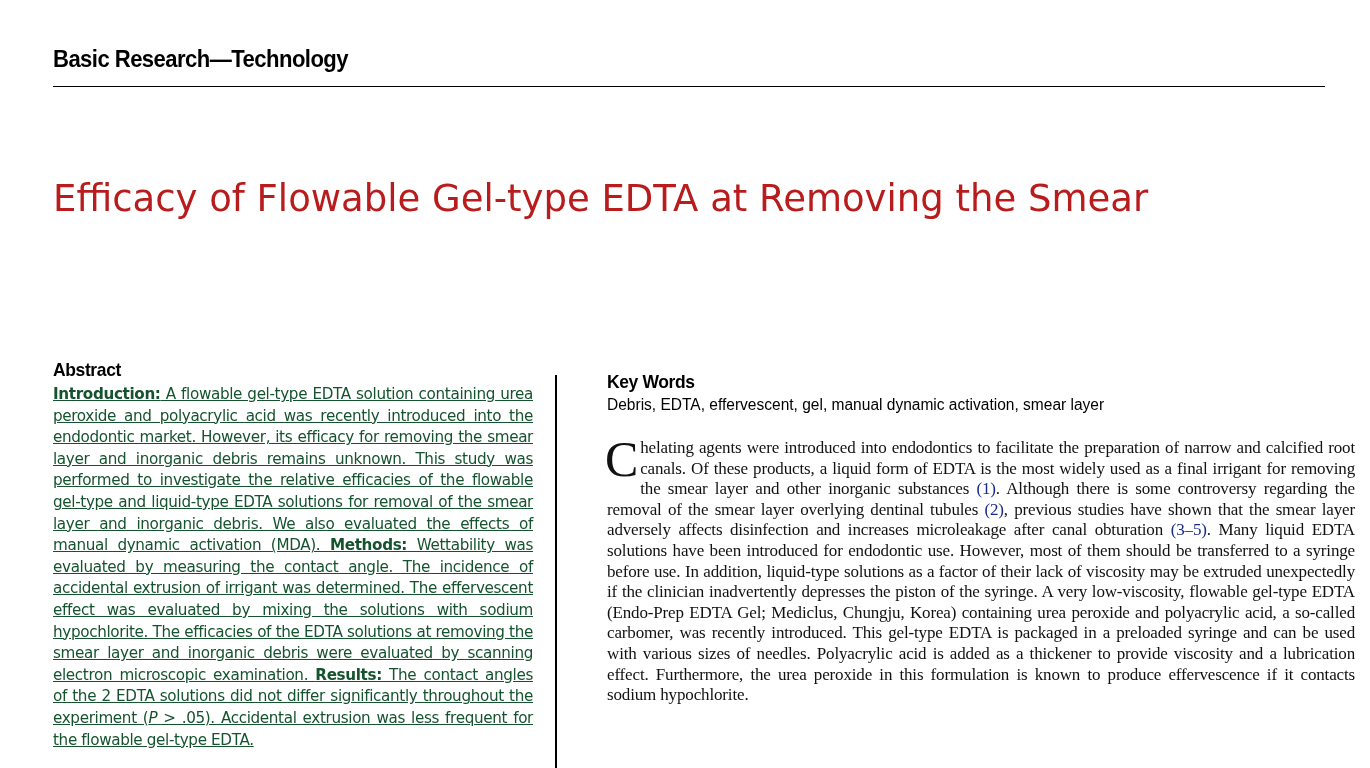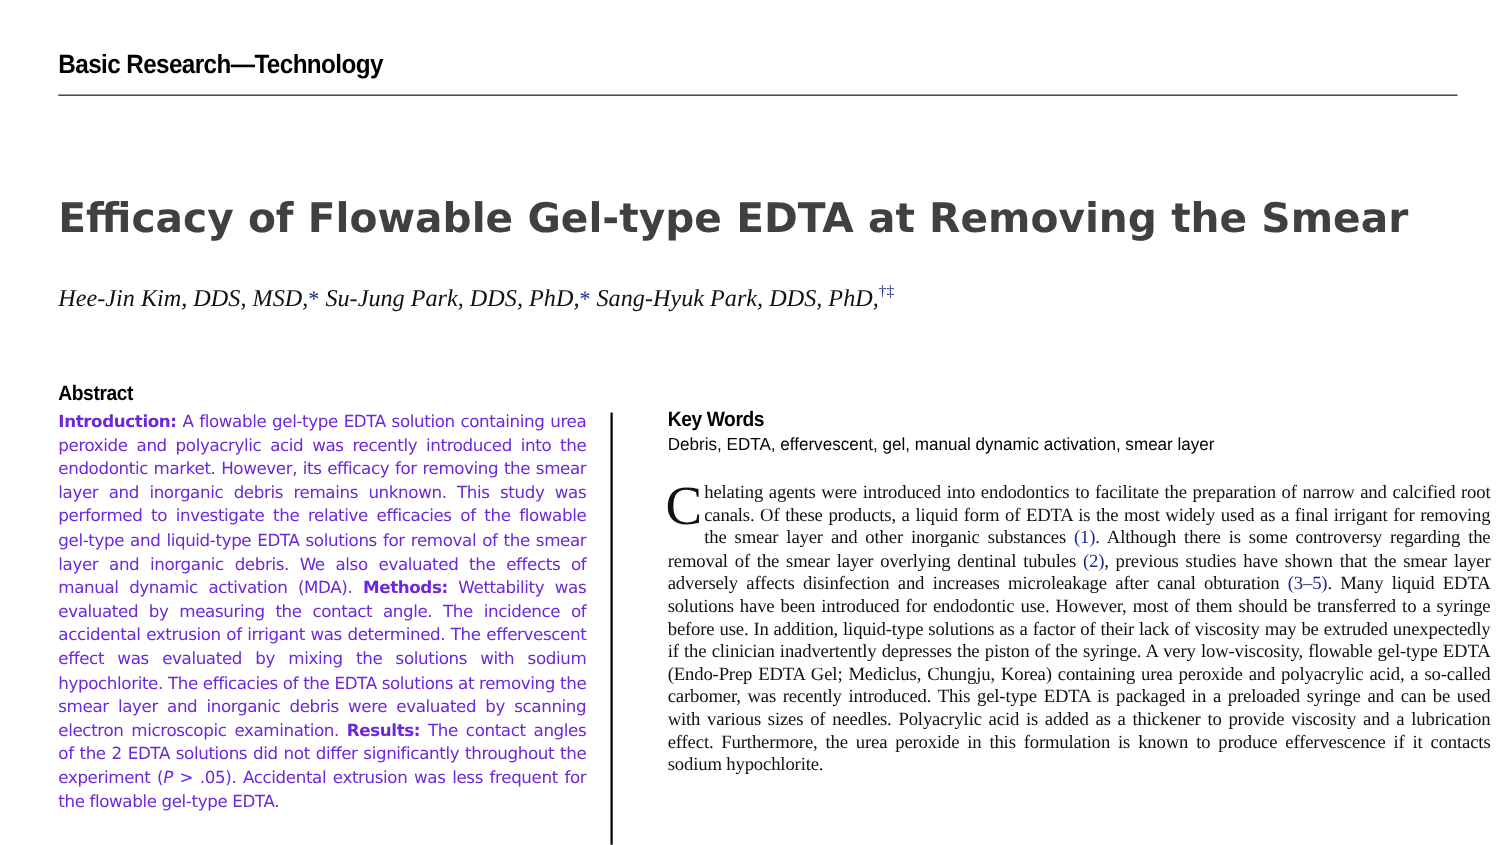--- a/index.html
+++ b/index.html
@@ -14,49 +14,49 @@
   }
   .section-header span {
     font-family: "Liberation Sans", sans-serif;
     font-weight: 900; font-size: 24px; letter-spacing: -0.6px;
     transform: scaleX(0.92); transform-origin: left; display: inline-block;
     line-height: 30px;
   }
   .title {
     position: absolute; left: 53px; top: 144px; width: 1290px;
     font-family: "DejaVu Sans", sans-serif; font-size: 37px;
-    line-height: 45px; letter-spacing: 0px; font-weight: bold;
-    color: #404040;
+    line-height: 45px; letter-spacing: 0px; font-weight: normal;
+    color: #b91c1c;
     margin-top: 32px;
   }
   .title div { white-space: nowrap; }
   .authors {
     position: absolute; left: 53px; top: 256px; width: 1290px;
     font-family: "Liberation Serif", serif; font-style: italic;
     font-size: 22px; line-height: 29px; color: #111;
   }
   .authors div { white-space: nowrap; }
   .authors sup, .authors .mark {
     color: #1a2a8a; font-style: normal;
   }
   .authors sup { font-size: 14px; vertical-align: 9px; line-height: 0; }
   .authors .mark { font-size: 20px; }
 
   .abstract {
-    position: absolute; left: 53px; top: 347px; width: 480px;
+    position: absolute; left: 53px; top: 358px; width: 480px;
   }
   .heading-bold {
     font-family: "Liberation Sans", sans-serif; font-weight: 900;
     font-size: 19px; line-height: 24px; letter-spacing: -0.4px;
     transform: scaleX(0.92); transform-origin: left; display: inline-block;
   }
   .abstract-body {
     font-family: "DejaVu Sans", sans-serif; font-size: 15.2px;
-    line-height: 21.6px; text-align: justify; color: #6d28d9;
-    letter-spacing: -0.35px; margin-top: 2px;
+    line-height: 21.6px; text-align: justify; color: #14532d;
+    letter-spacing: -0.35px; margin-top: 2px; text-decoration: underline;
   }
   .abstract-body b { font-weight: bold; }
 
   .divider {
     position: absolute; left: 555px; top: 375px; width: 1.5px; height: 400px;
     background: #000;
   }
 
   .right-col {
     position: absolute; left: 607px; top: 370px; width: 748px;
@@ -84,23 +84,20 @@
 
 <div class="section-header">
   <span>Basic Research—Technology</span>
 </div>
 
 <h1 class="title">
   <div>Efficacy of Flowable Gel-type EDTA at Removing the Smear</div>
 </h1>
 
 <div class="authors">
-  <div>
-    <span>Hee-Jin Kim, DDS, MSD,</span><span class="mark">*</span><span> Su-Jung Park, DDS, PhD,</span><span class="mark">*</span><span> Sang-Hyuk Park, DDS, PhD,</span><sup>†‡</sup>
-  </div>
 </div>
 
 <section class="abstract">
   <div class="heading-bold">Abstract</div>
   <p class="abstract-body" style="margin:2px 0 0 0;">
     <b>Introduction:</b><span> A flowable gel-type EDTA solution containing urea peroxide and polyacrylic acid was recently introduced into the endodontic market. However, its efficacy for removing the smear layer and inorganic debris remains unknown. This study was performed to investigate the relative efficacies of the flowable gel-type and liquid-type EDTA solutions for removal of the smear layer and inorganic debris. We also evaluated the effects of manual dynamic activation (MDA). </span><b>Methods:</b><span> Wettability was evaluated by measuring the contact angle. The incidence of accidental extrusion of irrigant was determined. The effervescent effect was evaluated by mixing the solutions with sodium hypochlorite. The efficacies of the EDTA solutions at removing the smear layer and inorganic debris were evaluated by scanning electron microscopic examination. </span><b>Results:</b><span> The contact angles of the 2 EDTA solutions did not differ significantly throughout the experiment (</span><i>P</i><span> &gt; .05). Accidental extrusion was less frequent for the flowable gel-type EDTA.</span>
   </p>
 </section>
 
 <div class="divider"></div>

